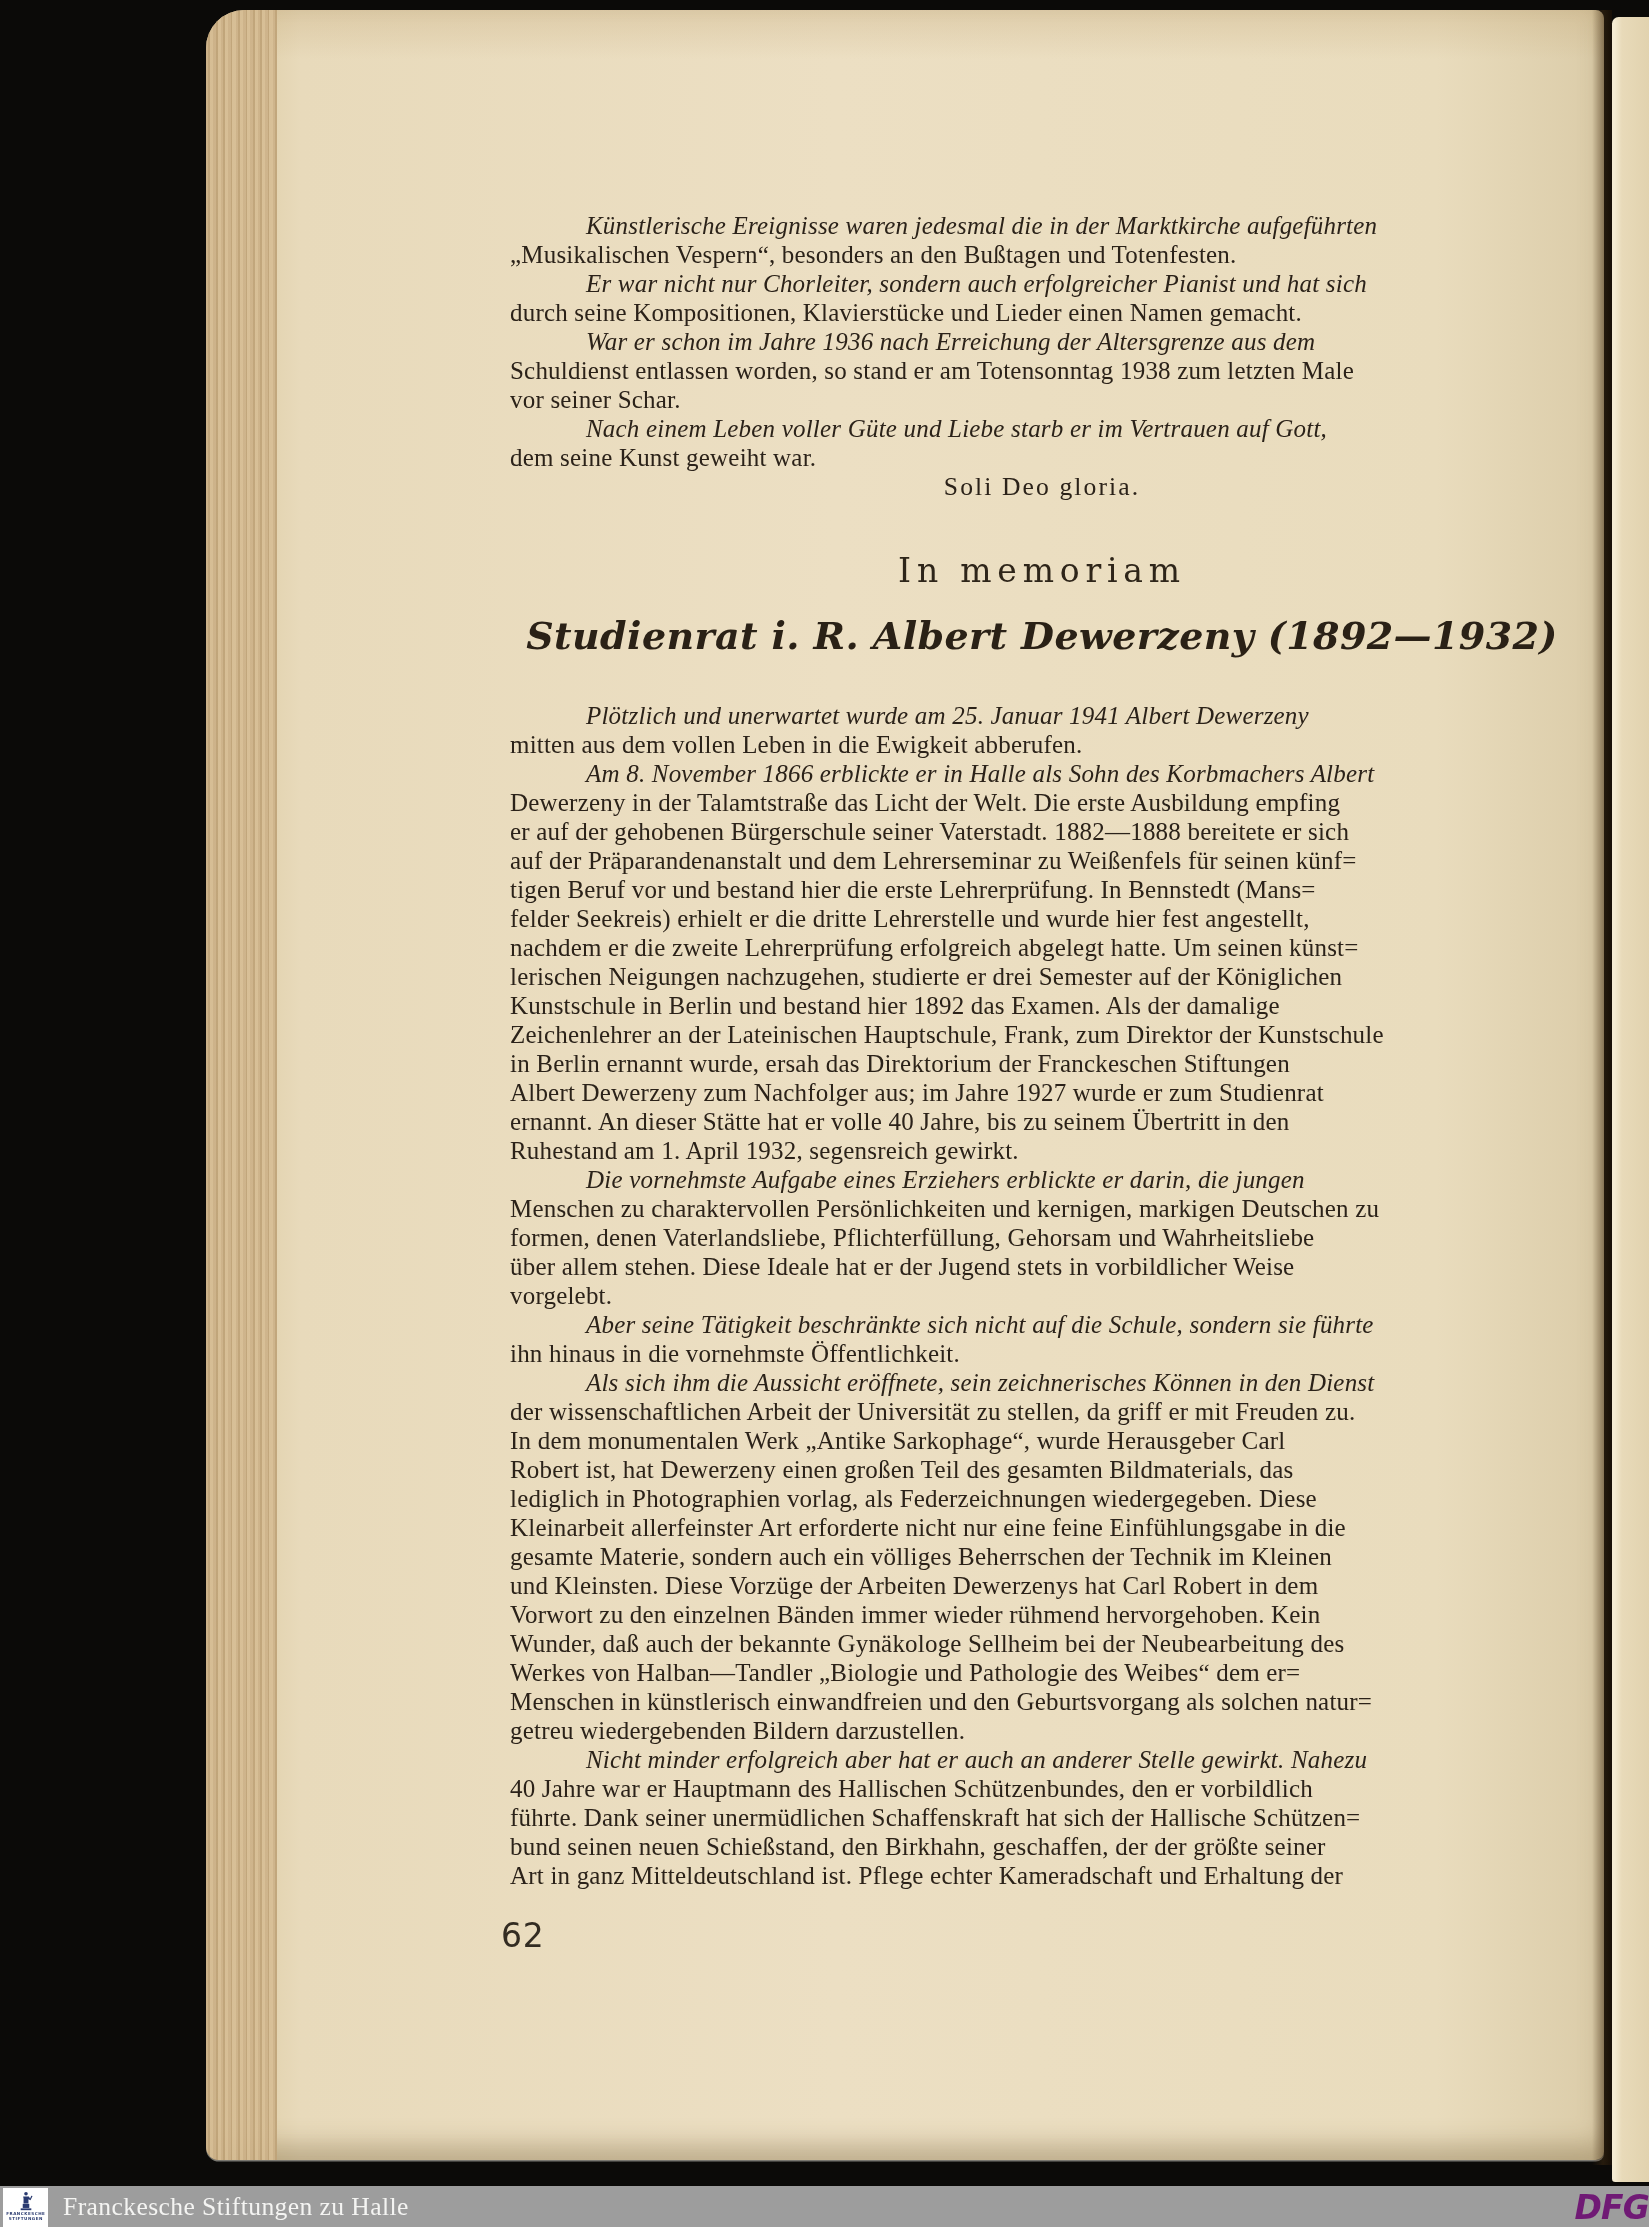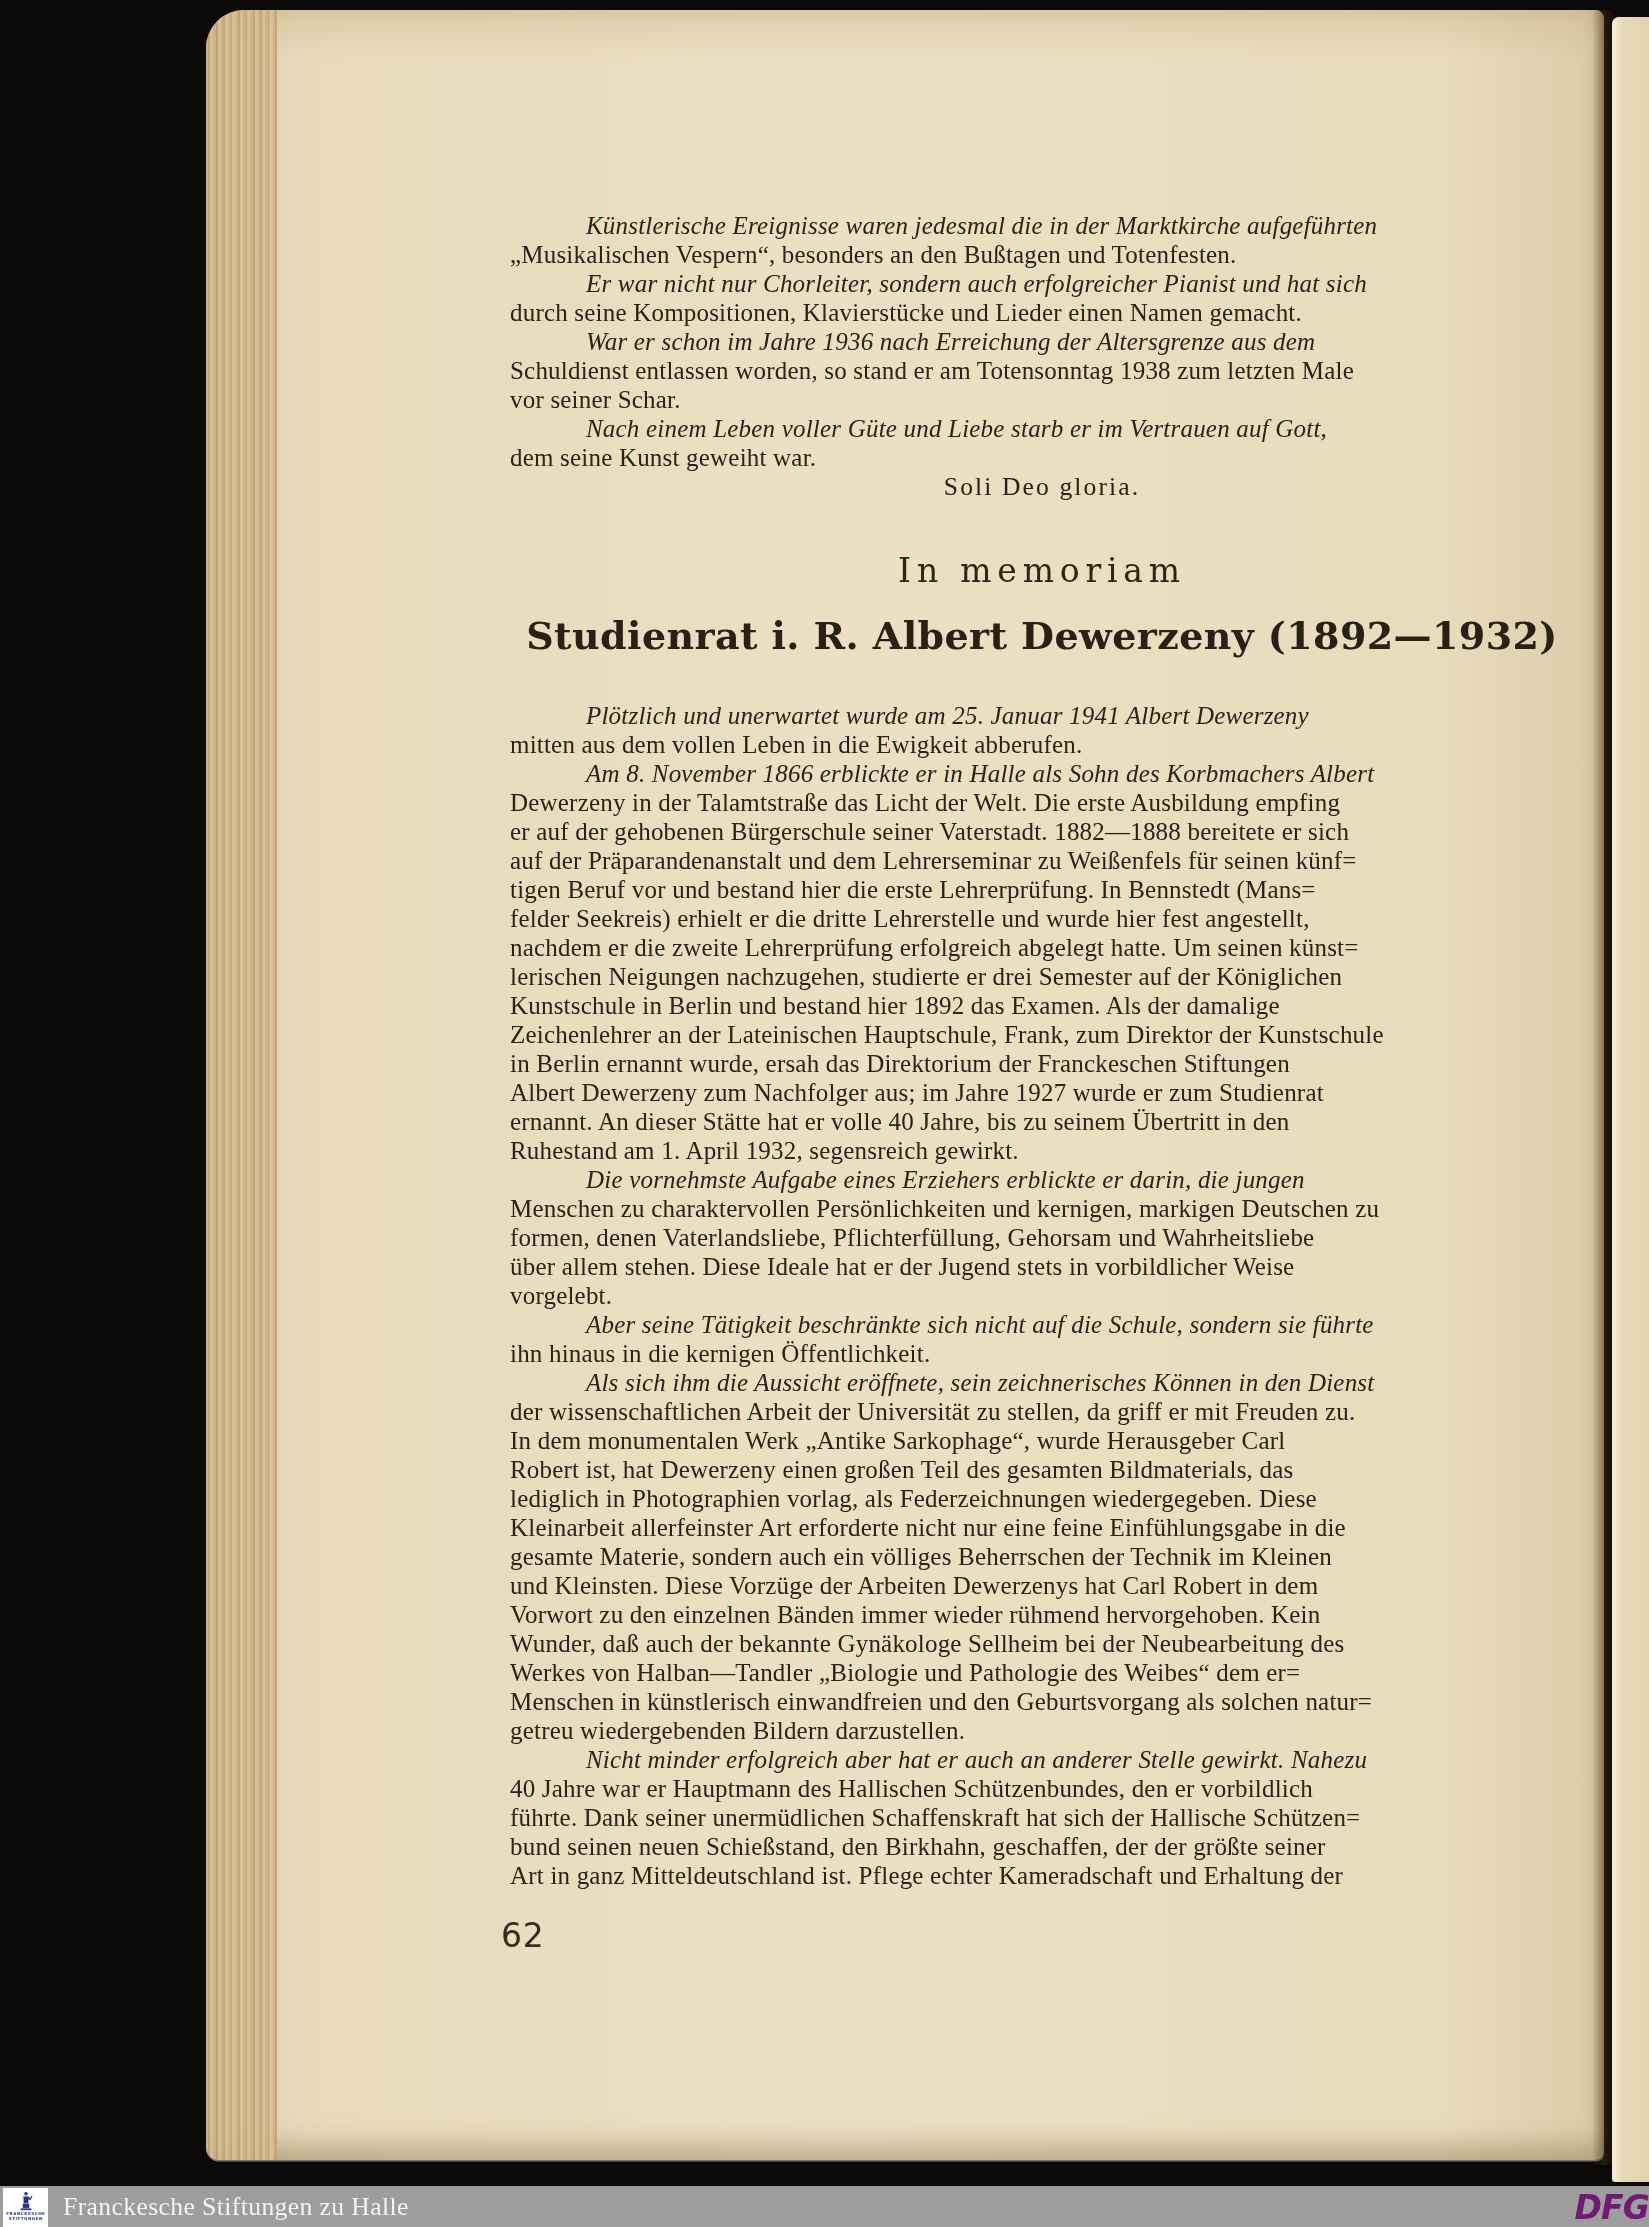--- a/index.html
+++ b/index.html
@@ -47,21 +47,21 @@
   }
   .block.memoriam{
     margin-top:49px;text-align:center;
     font-family:"DejaVu Serif", serif;font-weight:400;
     font-size:33px;line-height:41px;letter-spacing:5.8px;color:#2e2519;
   }
   .block.memoriam .line{white-space:nowrap;}
   .block.title{
     margin-top:15px;margin-bottom:36px;text-align:center;
     font-family:"DejaVu Serif", serif;font-weight:700;
-    font-size:38px;line-height:59px;letter-spacing:0.4px;color:#2a2116;
+    font-size:38px;line-height:59px;letter-spacing:0.4px;color:#2a2116;font-style:italic;
   }
   .page-number{
     position:absolute;left:295px;top:1906px;
     font-family:"DejaVu Sans", sans-serif;
     font-size:33px;color:#332c22;letter-spacing:0.8px;
   }
   
   .viewer-bar{
     position:absolute;left:0;bottom:0;width:1650px;height:41px;
     background:#9d9d9d;
@@ -144,21 +144,21 @@
       </div>
       <div class="block body">
         <div class="line first">Die vornehmste Aufgabe eines Erziehers erblickte er darin, die jungen</div>
         <div class="line">Menschen zu charaktervollen Persönlichkeiten und kernigen, markigen Deutschen zu</div>
         <div class="line">formen, denen Vaterlandsliebe, Pflichterfüllung, Gehorsam und Wahrheitsliebe</div>
         <div class="line">über allem stehen.  Diese Ideale hat er der Jugend stets in vorbildlicher Weise</div>
         <div class="line">vorgelebt.</div>
       </div>
       <div class="block body">
         <div class="line first">Aber seine Tätigkeit beschränkte sich nicht auf die Schule, sondern sie führte</div>
-        <div class="line">ihn hinaus in die kernigen Öffentlichkeit.</div>
+        <div class="line">ihn hinaus in die vornehmste Öffentlichkeit.</div>
       </div>
       <div class="block body">
         <div class="line first">Als sich ihm die Aussicht eröffnete, sein zeichnerisches Können in den Dienst</div>
         <div class="line">der wissenschaftlichen Arbeit der Universität zu stellen, da griff er mit Freuden zu.</div>
         <div class="line">In dem monumentalen Werk „Antike Sarkophage“, wurde Herausgeber Carl</div>
         <div class="line">Robert ist, hat Dewerzeny einen großen Teil des gesamten Bildmaterials, das</div>
         <div class="line">lediglich in Photographien vorlag, als Federzeichnungen wiedergegeben.  Diese</div>
         <div class="line">Kleinarbeit allerfeinster Art erforderte nicht nur eine feine Einfühlungsgabe in die</div>
         <div class="line">gesamte Materie, sondern auch ein völliges Beherrschen der Technik im Kleinen</div>
         <div class="line">und Kleinsten.  Diese Vorzüge der Arbeiten Dewerzenys hat Carl Robert in dem</div>

